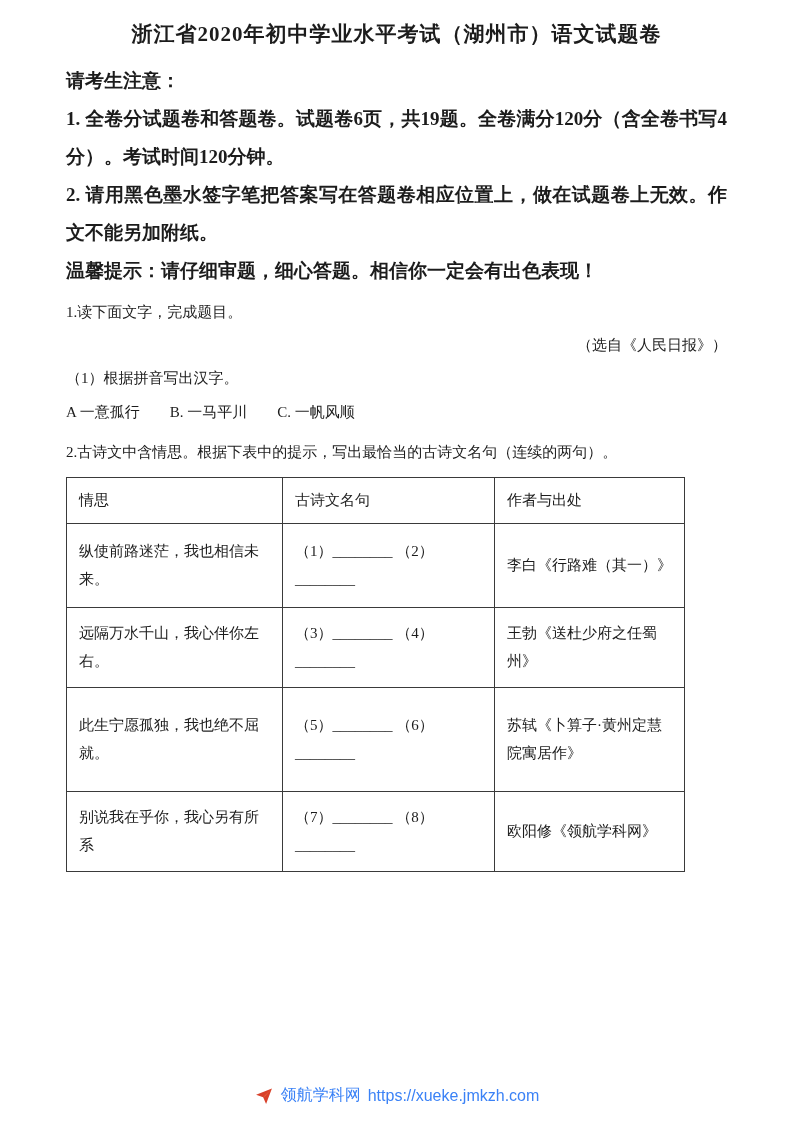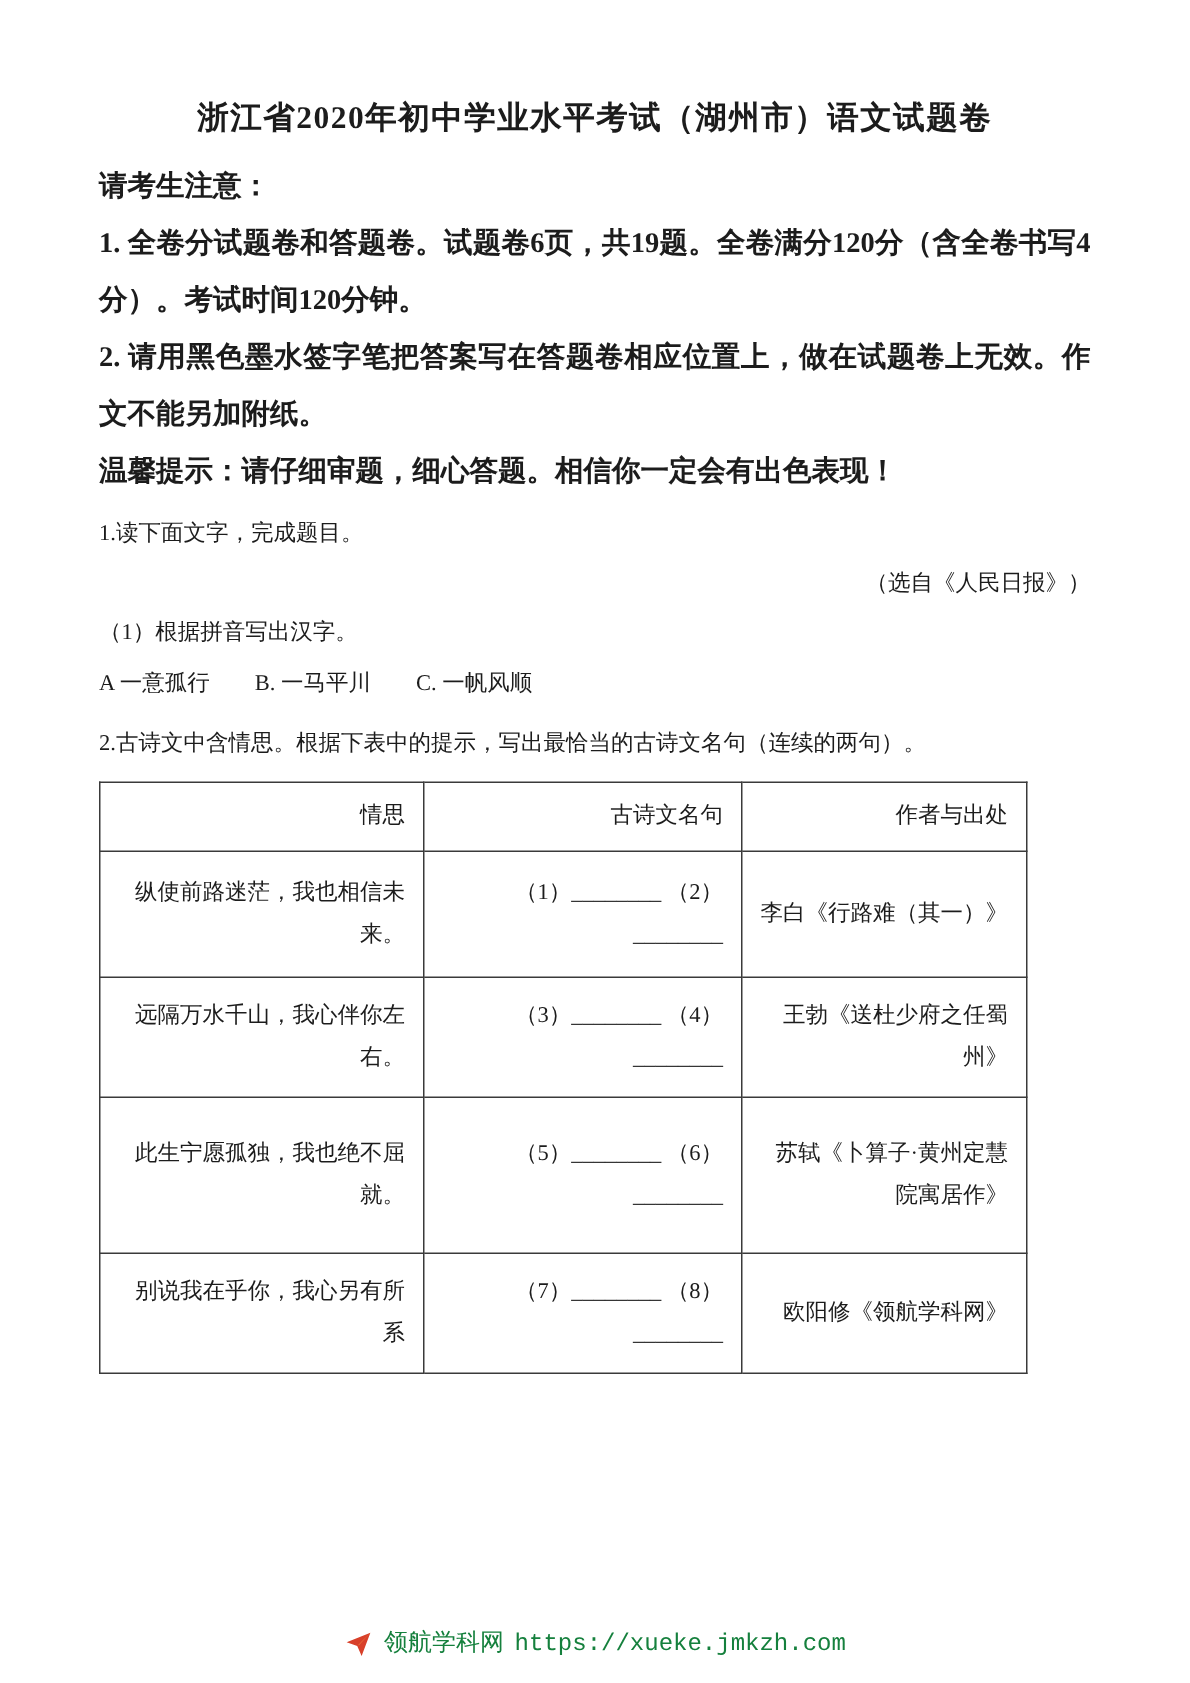--- a/index.html
+++ b/index.html
@@ -6,21 +6,21 @@
   html,body { background:#ffffff; }
   body {
     font-family:"Liberation Serif","DejaVu Serif",serif;
     color:#1c1c1c;
   }
   .page {
     position:relative;
     width:793px; height:1122px;
     margin:0 auto;
     background:#ffffff;
-    padding:64px 66px 0 66px;
+    padding:20px 66px 0 66px;
     overflow:hidden;
   }
   .title {
     text-align:center;
     font-size:21px;
     font-weight:bold;
     letter-spacing:1px;
     margin-bottom:14px;
   }
   .notice p {
@@ -55,39 +55,39 @@
     border-collapse:collapse;
     table-layout:fixed;
     margin-top:8px;
   }
   table.poem td {
     border:1px solid #3a3a3a;
     padding:8px 12px;
     font-size:15px;
     line-height:1.9;
     vertical-align:middle;
-    text-align:right;
+    text-align:left;
     font-weight:normal;
   }
   tr.head td { height:46px; vertical-align:middle; }
   tr.r1 td { height:84px; }
   tr.r2 td { height:80px; }
   tr.r3 td { height:104px; }
   tr.r4 td { height:80px; }
   .footer {
     position:absolute;
     left:0; bottom:16px;
     width:100%;
     display:flex;
     justify-content:center;
     align-items:center;
     gap:7px;
-    color:#15803d;
+    color:#3b82f6;
     font-size:16px;
-    font-family:Liberation Mono, monospace;
+    font-family:Liberation Sans, sans-serif;
   }
   .logo {
     display:inline-flex;
     width:20px; height:20px;
     align-items:center;
     justify-content:center;
   }
 </style>
 </head>
 <body>

